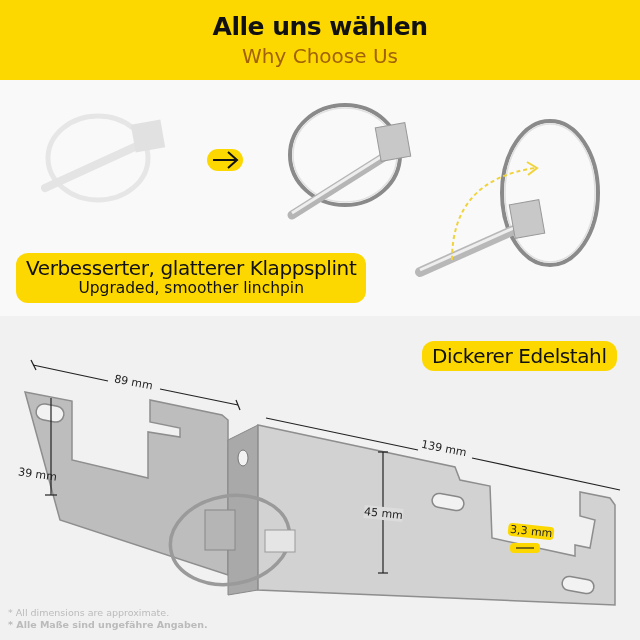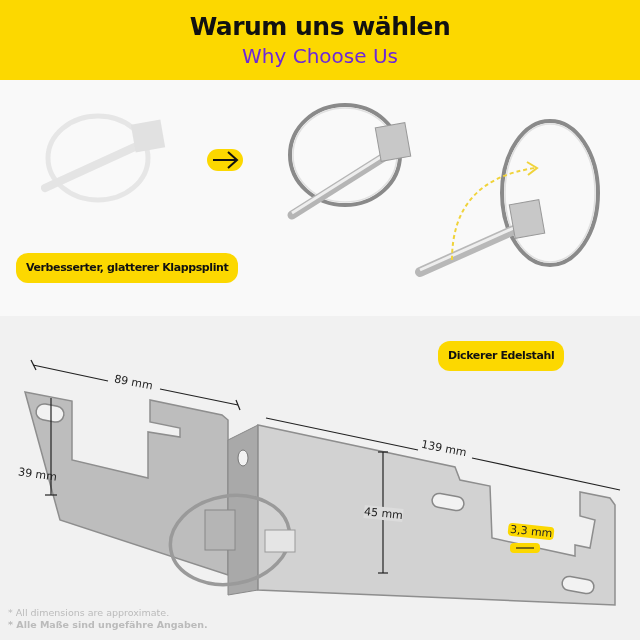--- a/index.html
+++ b/index.html
@@ -1,33 +1,33 @@
 <!DOCTYPE html>
 <html><head>
 <meta charset="utf-8">
 <style>
   html, body { margin:0; padding:0; }
   body { width:640px; height:640px; overflow:hidden; position:relative; background:#f2f2f2; font-family:"DejaVu Sans", sans-serif; }
   .header { position:absolute; left:0; top:0; width:640px; height:80px; background:#fcd800; text-align:center; }
   .header .t1 { position:absolute; left:0; right:0; top:12px; font-size:25px; font-weight:bold; color:#111; letter-spacing:-0.5px; }
-  .header .t2 { position:absolute; left:0; right:0; top:44px; font-size:20px; color:#6d28d9; }
+  .header .t2 { position:absolute; left:0; right:0; top:44px; font-size:20px; color:#a16207; }
   .top { position:absolute; left:0; top:80px; width:640px; height:236px; background:#f9f9f9; }
   .bottom { position:absolute; left:0; top:316px; width:640px; height:324px; background:#f1f1f1; }
   .label { position:absolute; background:#fcd800; border-radius:10px; padding:3px 8px; text-align:center; color:#111; box-shadow:0 0 0 2px #fcd800; }
-  .label .b { font-weight:bold; font-size:11px; line-height:20px; letter-spacing:-0.4px; }
+  .label .b { font-weight:normal; font-size:20px; line-height:20px; letter-spacing:-0.4px; }
   .label .n { font-size:15.5px; line-height:20px; }
   .dim { position:absolute; font-size:11px; color:#222; }
   .note { position:absolute; left:8px; top:607px; font-size:9.5px; color:#bbb; line-height:12px; }
   svg { position:absolute; left:0; top:0; }
 </style>
 </head>
 <body>
 
 <div class="header">
-  <div class="t1">Warum uns wählen</div>
+  <div class="t1">Alle uns wählen</div>
   <div class="t2">Why Choose Us</div>
 </div>
 
 <div class="top"></div>
 <div class="bottom"></div>
 
 <svg width="640" height="640">
 
   <g opacity="0.55">
     <ellipse cx="98" cy="158" rx="50" ry="42" fill="none" stroke="#d8d8d8" stroke-width="5"></ellipse>
@@ -90,23 +90,24 @@
     <line x1="378" y1="573" x2="388" y2="573"></line>
   </g>
   <g>
     <rect x="510" y="543" width="30" height="10" rx="4" fill="#fcd800"></rect>
     <line x1="516" y1="548" x2="534" y2="548" stroke="#222" stroke-width="1.2"></line>
   </g>
 </svg>
 
 <div class="label" style="left:18px; top:255px;">
   <div class="b">Verbesserter, glatterer Klappsplint</div>
+  <div class="n">Upgraded, smoother linchpin</div>
 </div>
 
-<div class="label" style="left:440px; top:343px;">
+<div class="label" style="left:424px; top:343px;">
   <div class="b">Dickerer Edelstahl</div>
 </div>
 
 <div class="dim" style="left:114px; top:376px; transform:rotate(11deg);">89 mm</div>
 <div class="dim" style="left:18px; top:468px; transform:rotate(8deg);">39 mm</div>
 <div class="dim" style="left:421px; top:442px; transform:rotate(11deg);">139 mm</div>
 <div class="dim" style="left:364px; top:507px; transform:rotate(6deg); background:#dcdcdc;">45 mm</div>
 <div class="dim" style="left:508px; top:525px; transform:rotate(6deg); background:#fcd800; border-radius:4px; padding:0 2px;">3,3 mm</div>
 
 <div class="note">

